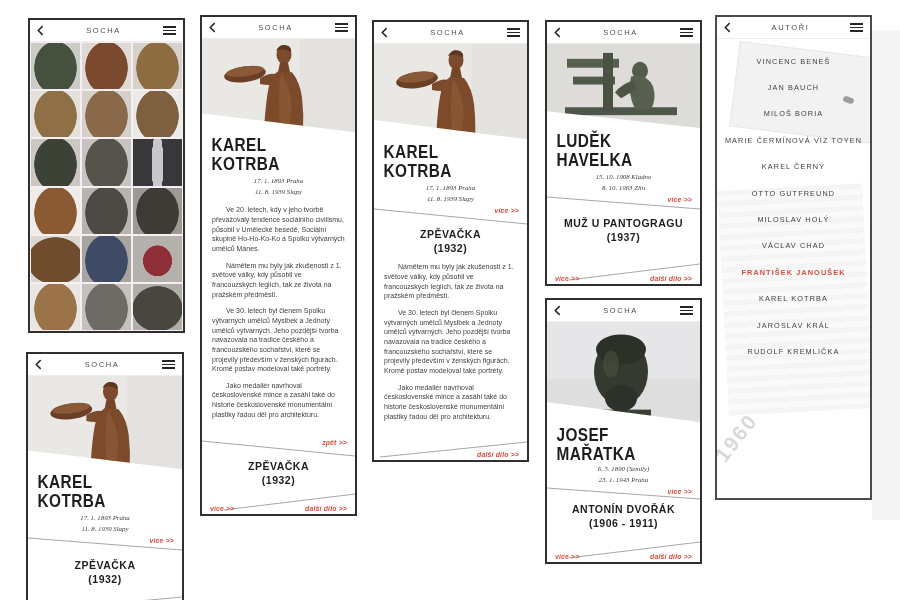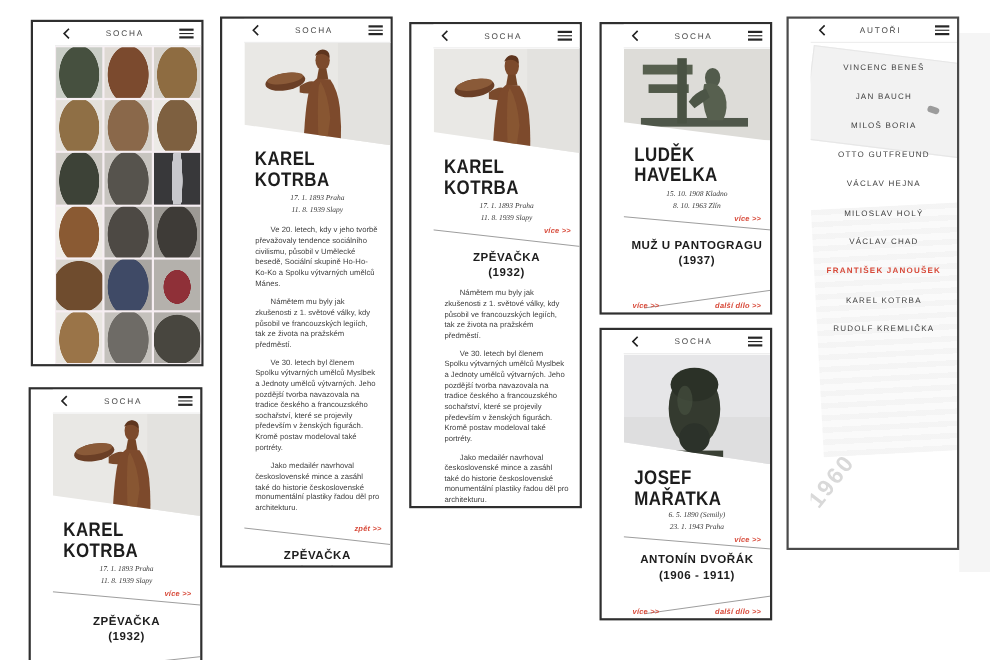--- a/index.html
+++ b/index.html
@@ -1,21 +1,21 @@
 <!DOCTYPE html>
 <html><head>
 <meta charset="utf-8">
 <style>
   * { margin:0; padding:0; box-sizing:border-box; }
   html,body { background:#fff; }
   body { font-family:"Liberation Sans", sans-serif; }
   #canvas { position:relative; width:900px; height:600px; background:#fff; overflow:hidden; }
 
   .phone { position:absolute; background:#fff; border:2px solid #2f2f2f; overflow:hidden;
-           display:flex; flex-direction:column;padding-left:20px; }
+           display:flex; flex-direction:column; }
 
   
   .hdr { height:22px; min-height:22px; display:flex; align-items:center; justify-content:space-between;
          padding:0 7px; border-bottom:1px solid #ededed; background:#fff; position:relative; z-index:5; }
   .chev { width:7px; height:11px; cursor:pointer; }
   .hdr-title { font-size:7.5px; letter-spacing:1.6px; color:#4a4a4a; }
   .burger { display:flex; flex-direction:column; gap:2px; cursor:pointer; }
   .burger i { display:block; width:13px; height:1.6px; background:#262626; }
 
   
@@ -336,26 +336,28 @@
     </div>
     <div class="authors-wrap">
       <div class="bgshape bg1"></div>
       <div class="bgshape bg2"></div>
       <div class="bgshape bg3"></div>
       <div class="watermark">1960</div>
       <div class="authors-list">
           <div class="author">VINCENC BENEŠ</div>
           <div class="author">JAN BAUCH</div>
           <div class="author">MILOŠ BORIA</div>
+          <div class="author">MARIE ČERMÍNOVÁ VIZ TOYEN</div>
+          <div class="author">KAREL ČERNÝ</div>
           <div class="author">OTTO GUTFREUND</div>
-          <div class="author">VÁCLAV HEJNA</div>
           <div class="author">MILOSLAV HOLÝ</div>
           <div class="author">VÁCLAV CHAD</div>
           <div class="author hl">FRANTIŠEK JANOUŠEK</div>
           <div class="author">KAREL KOTRBA</div>
+          <div class="author">JAROSLAV KRÁL</div>
           <div class="author">RUDOLF KREMLIČKA</div>
         </div>
     </div>
   </div>
 
   <div class="phone" style="left:26px;top:352px;width:158px;height:262px;">
     <div class="hdr">
       <svg class="chev" viewBox="0 0 8 12">
           <polyline points="6.5,1 1.5,6 6.5,11" fill="none" stroke="#222" stroke-width="1.7"></polyline>
         </svg>

